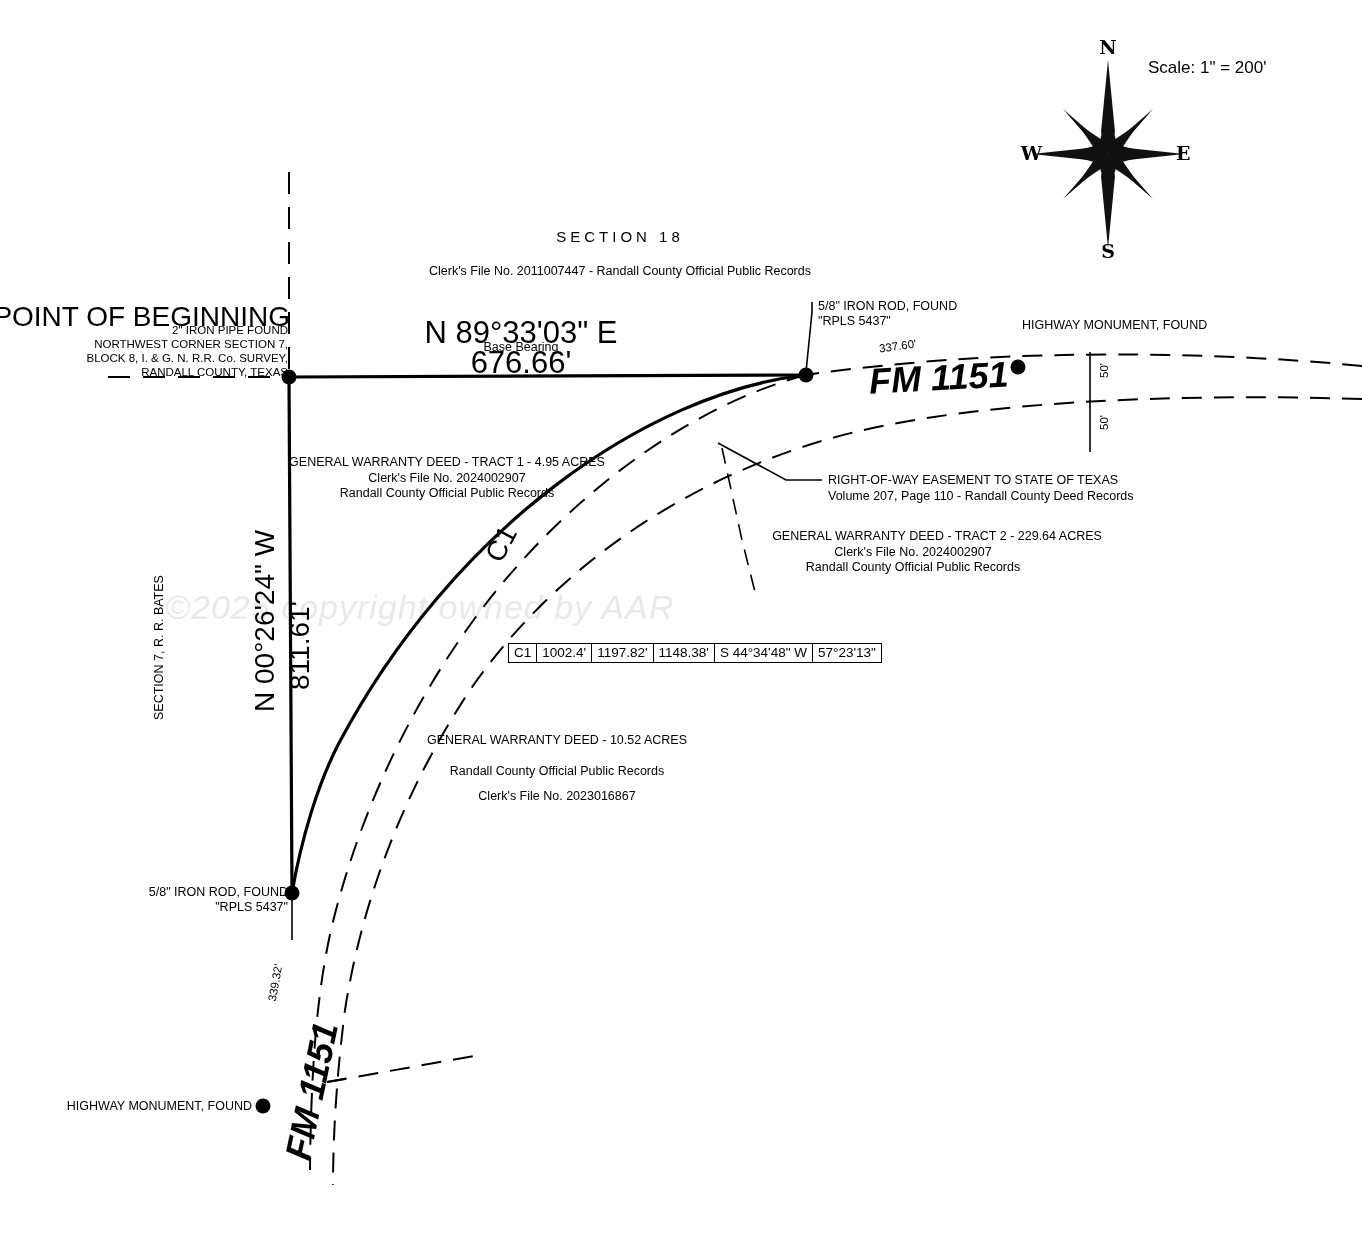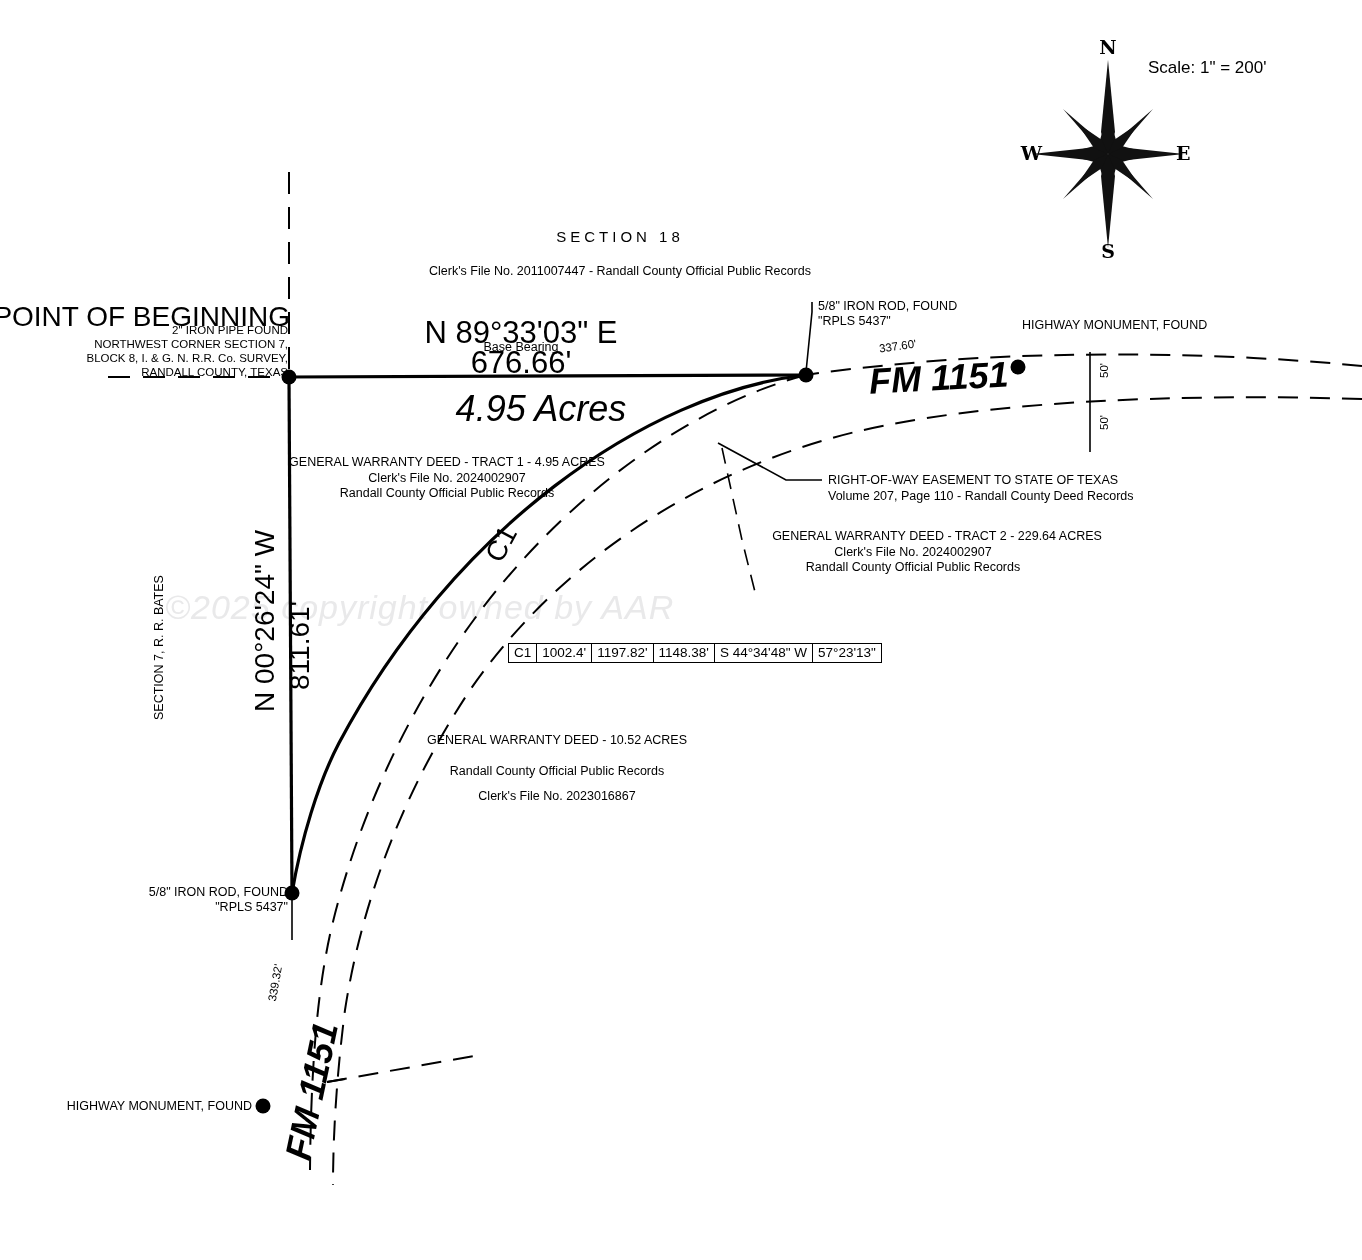--- a/index.html
+++ b/index.html
@@ -111,21 +111,20 @@
   <div class="t f28 rgt" style="left:290px;top:300px;">POINT OF BEGINNING</div>
   <div class="t f11 rgt" style="left:288px;top:324px;">2" IRON PIPE FOUND</div>
   <div class="t f11 rgt" style="left:288px;top:338px;">NORTHWEST CORNER SECTION 7,</div>
   <div class="t f11 rgt" style="left:288px;top:352px;">BLOCK 8, I. &amp; G. N. R.R. Co. SURVEY,</div>
   <div class="t f11 rgt" style="left:288px;top:366px;">RANDALL COUNTY, TEXAS</div>
 
   <div class="t f12 ctr" style="left:521px;top:300px;margin-top:40px;">Base Bearing</div>
   <div class="t f31 ctr" style="left:521px;top:315px;">N 89°33'03" E</div>
   <div class="t f31 ctr" style="left:521px;top:345px;">676.66'</div>
 
-  <div class="t f36 ital ctr" style="left:541px;top:388px;">4.95 Acres</div>
 
   <div class="t f28 rotL" style="left:478px;top:552px;transform:rotate(-62deg);">C1</div>
 
   <div class="t f28 rotL" style="left:248px;top:712px;transform:rotate(-90deg);">N 00°26'24" W</div>
   <div class="t f28 rotL" style="left:283px;top:690px;transform:rotate(-90deg);">811.61'</div>
   <div class="t f12 rotL" style="left:152px;top:720px;transform:rotate(-90deg);">SECTION 7, R. R. BATES</div>
 
   <div class="t f12" style="left:818px;top:299px;">5/8" IRON ROD, FOUND</div>
   <div class="t f12" style="left:818px;top:314px;">"RPLS 5437"</div>
 

